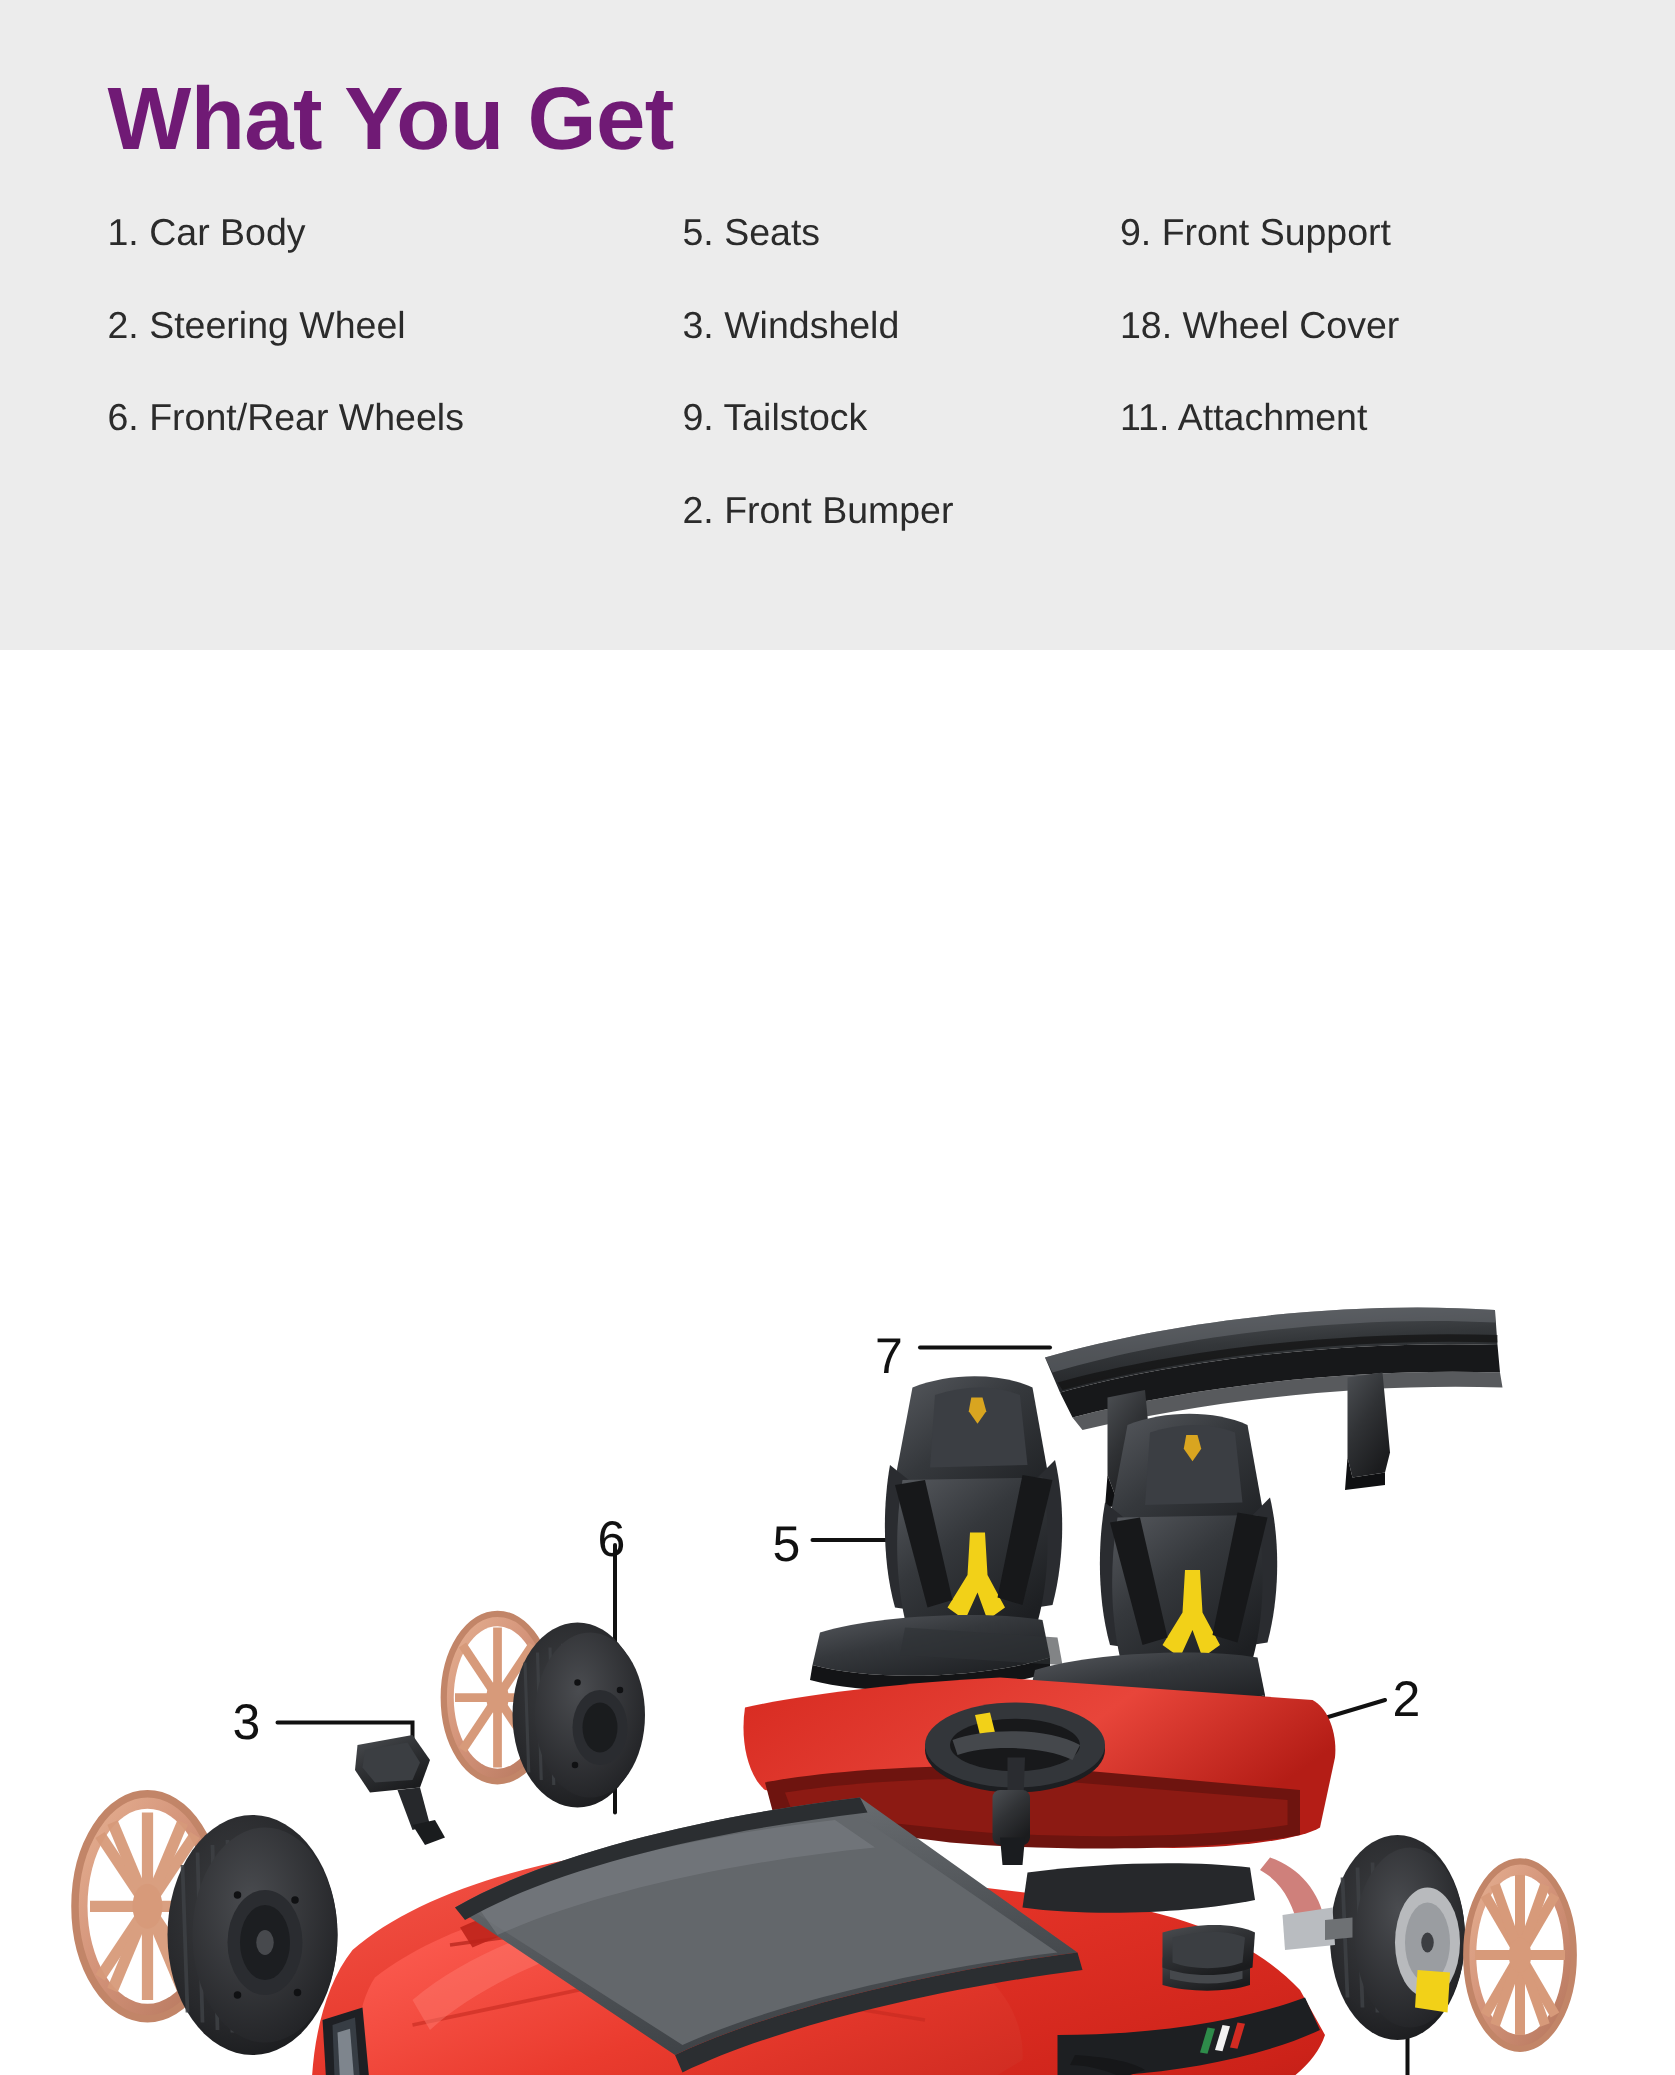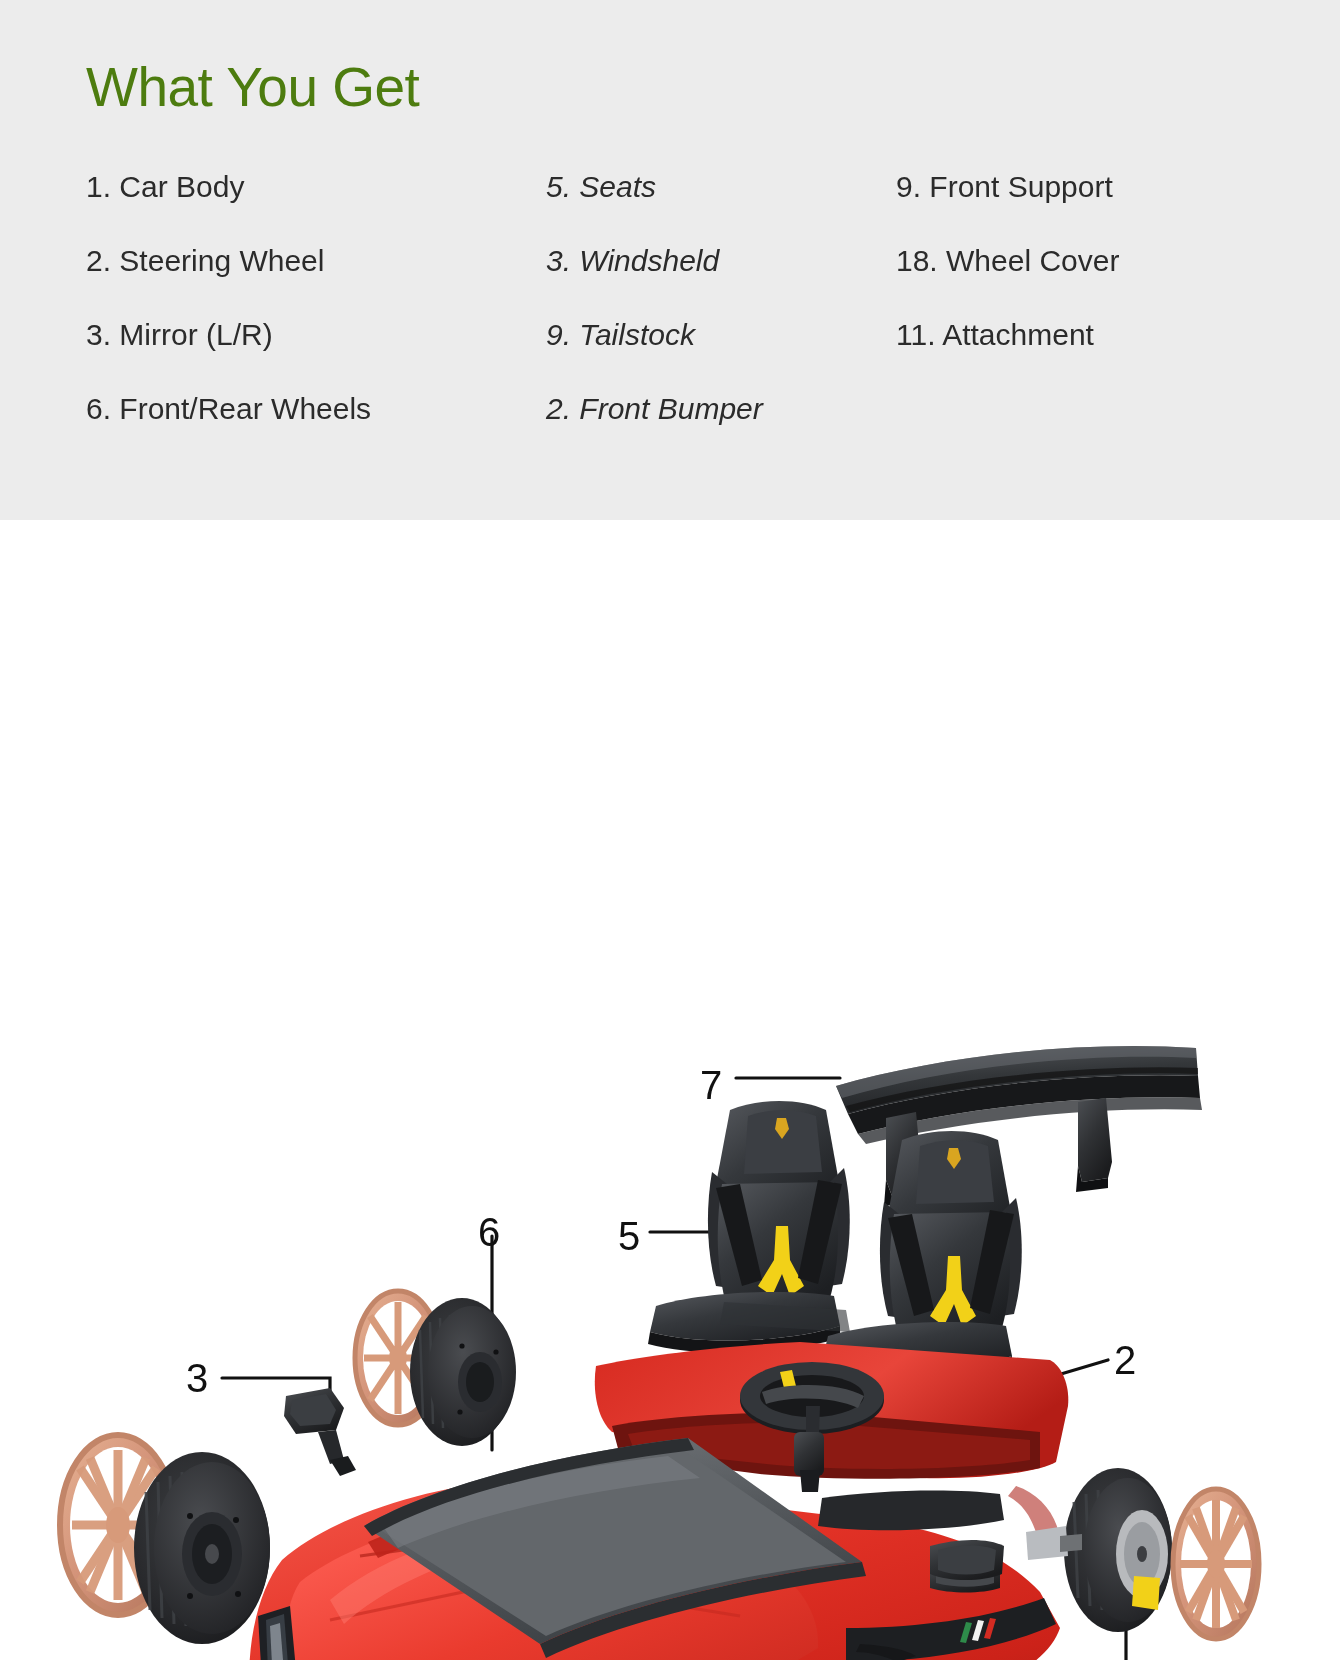--- a/index.html
+++ b/index.html
@@ -1,26 +1,26 @@
 <!DOCTYPE html>
 <html><head>
 <meta charset="utf-8">
 <style>
   html,body{margin:0;padding:0;background:#fff;}
   body{width:1340px;height:1660px;position:relative;overflow:hidden;
        font-family:"Liberation Sans","DejaVu Sans",sans-serif;color:#2b2b2b;}
 
   
   #header-band{position:absolute;left:0;top:0;width:1340px;height:520px;background:#ececec;}
-  #page-title{position:absolute;left:86px;top:60px;font-size:55px;font-weight:400;
-              letter-spacing:-0.5px;color:#4d7c0f;line-height:1;}
+  #page-title{position:absolute;left:86px;top:60px;font-size:71px;font-weight:700;
+              letter-spacing:-0.5px;color:#701a75;line-height:1;}
   #parts-legend{position:absolute;left:86px;top:172px;width:1180px;display:flex;gap:0;}
   .legend-col{display:flex;flex-direction:column;}
   .legend-col.c1{width:460px;}
-  .legend-col.c2{width:350px;font-style:italic;}
+  .legend-col.c2{width:350px;}
   .legend-col.c3{width:370px;text-align:right;}
   .legend-item{font-size:30px;line-height:1;color:#2b2b2b;height:74px;display:flex;align-items:flex-start;white-space:nowrap;}
 
   
   #diagram{position:absolute;left:0;top:520px;width:1340px;height:1140px;background:#fff;}
   #scene{position:absolute;left:0;top:0;width:1340px;height:1140px;}
   #scene svg{display:block;}
 
   
   .callout-num{position:absolute;font-size:40px;font-weight:400;color:#111;
@@ -31,21 +31,20 @@
 
 <div id="header-band">
 
   <div id="page-title">What You Get</div>
 
   <div id="parts-legend">
 
     <div class="legend-col c1">
       <div class="legend-item">1. Car Body</div>
       <div class="legend-item">2. Steering Wheel</div>
-      <div class="legend-item">3. Mirror (L/R)</div>
       <div class="legend-item">6. Front/Rear Wheels</div>
     </div>
 
     <div class="legend-col c2">
       <div class="legend-item">5. Seats</div>
       <div class="legend-item">3. Windsheld</div>
       <div class="legend-item">9. Tailstock</div>
       <div class="legend-item">2. Front Bumper</div>
     </div>
 

